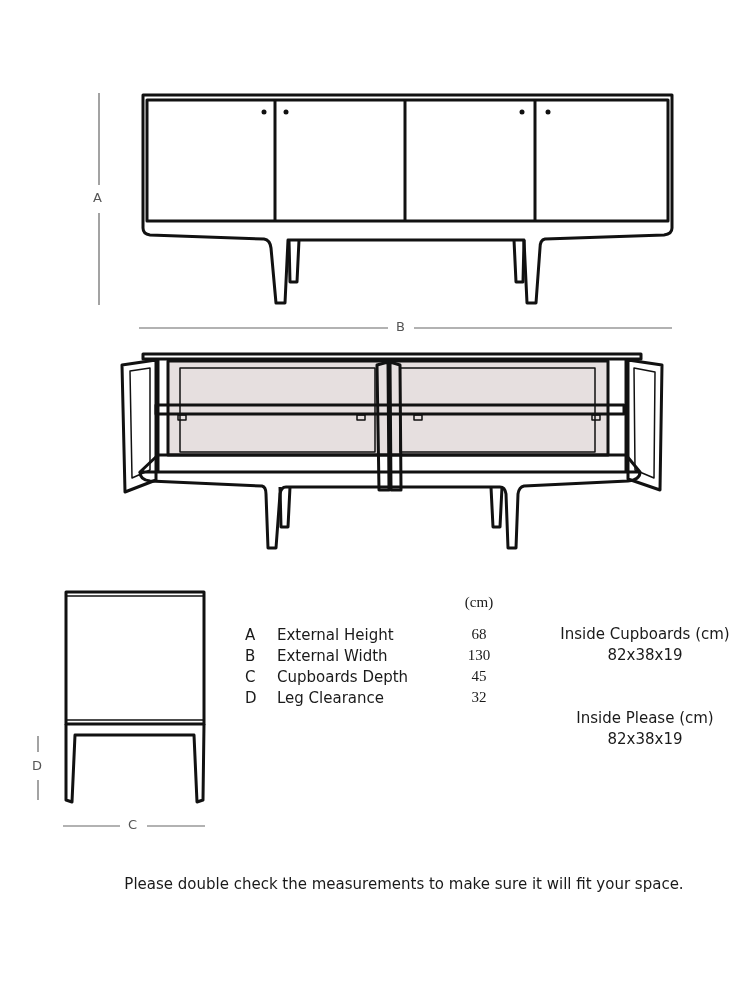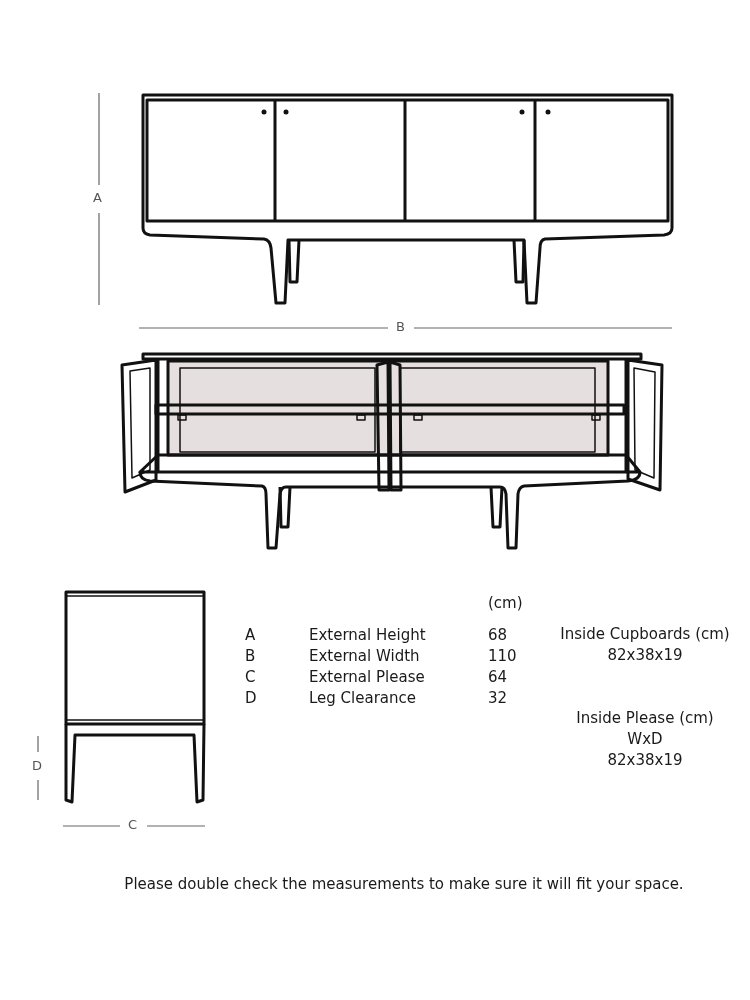--- a/index.html
+++ b/index.html
@@ -2,22 +2,22 @@
 <html><head>
 <meta charset="utf-8">
 <style>
   html, body { margin: 0; padding: 0; background: #ffffff; }
   body { width: 750px; height: 1000px; position: relative; overflow: hidden;
          font-family: "DejaVu Sans", sans-serif; color: #1a1a1a; }
   svg { position: absolute; left: 0; top: 0; }
   .dim-label { position: absolute; font-size: 13px; color: #555; }
   .spec-row { position: absolute; font-size: 15px; color: #1a1a1a; white-space: nowrap; }
   .spec-letter { position: absolute; left: 245px; }
-  .spec-name { position: absolute; left: 277px; margin-left: 32px; }
-  .spec-val { position: absolute; left: 488px; width: 70px; text-align: left; }
+  .spec-name { position: absolute; left: 277px; }
+  .spec-val { position: absolute; left: 444px; width: 70px; text-align: center; font-family: Liberation Serif, serif; }
   .inside-block { position: absolute; left: 545px; width: 200px; text-align: center; font-size: 15px; line-height: 21px; }
   .footer-note { position: absolute; left: 0; width: 750px; top: 875px; text-align: center; font-size: 15px; padding-left: 29px; }
 </style>
 </head>
 <body>
 
 <svg width="750" height="1000" viewBox="0 0 750 1000">
 
   <g stroke="#111" fill="none" stroke-width="3" stroke-linejoin="round">
 
@@ -117,36 +117,35 @@
 </div>
 
 <div class="spec-row" style="left:0; top:626px; width:750px; height:20px;">
   <span class="spec-letter">A</span>
   <span class="spec-name">External Height</span>
   <span class="spec-val">68</span>
 </div>
 <div class="spec-row" style="left:0; top:647px; width:750px; height:20px;">
   <span class="spec-letter">B</span>
   <span class="spec-name">External Width</span>
-  <span class="spec-val">110</span>
+  <span class="spec-val">130</span>
 </div>
 <div class="spec-row" style="left:0; top:668px; width:750px; height:20px;">
   <span class="spec-letter">C</span>
-  <span class="spec-name">External Please</span>
-  <span class="spec-val">64</span>
+  <span class="spec-name">Cupboards Depth</span>
+  <span class="spec-val">45</span>
 </div>
 <div class="spec-row" style="left:0; top:689px; width:750px; height:20px;">
   <span class="spec-letter">D</span>
   <span class="spec-name">Leg Clearance</span>
   <span class="spec-val">32</span>
 </div>
 
 <div class="inside-block" style="top:624px;">
   <div>Inside Cupboards (cm)</div>
   <div>82x38x19</div>
 </div>
 <div class="inside-block" style="top:708px;">
   <div>Inside Please (cm)</div>
-  <div>WxD</div>
   <div>82x38x19</div>
 </div>
 
 <div class="footer-note">Please double check the measurements to make sure it will fit your space.</div>
 
 </body></html>

